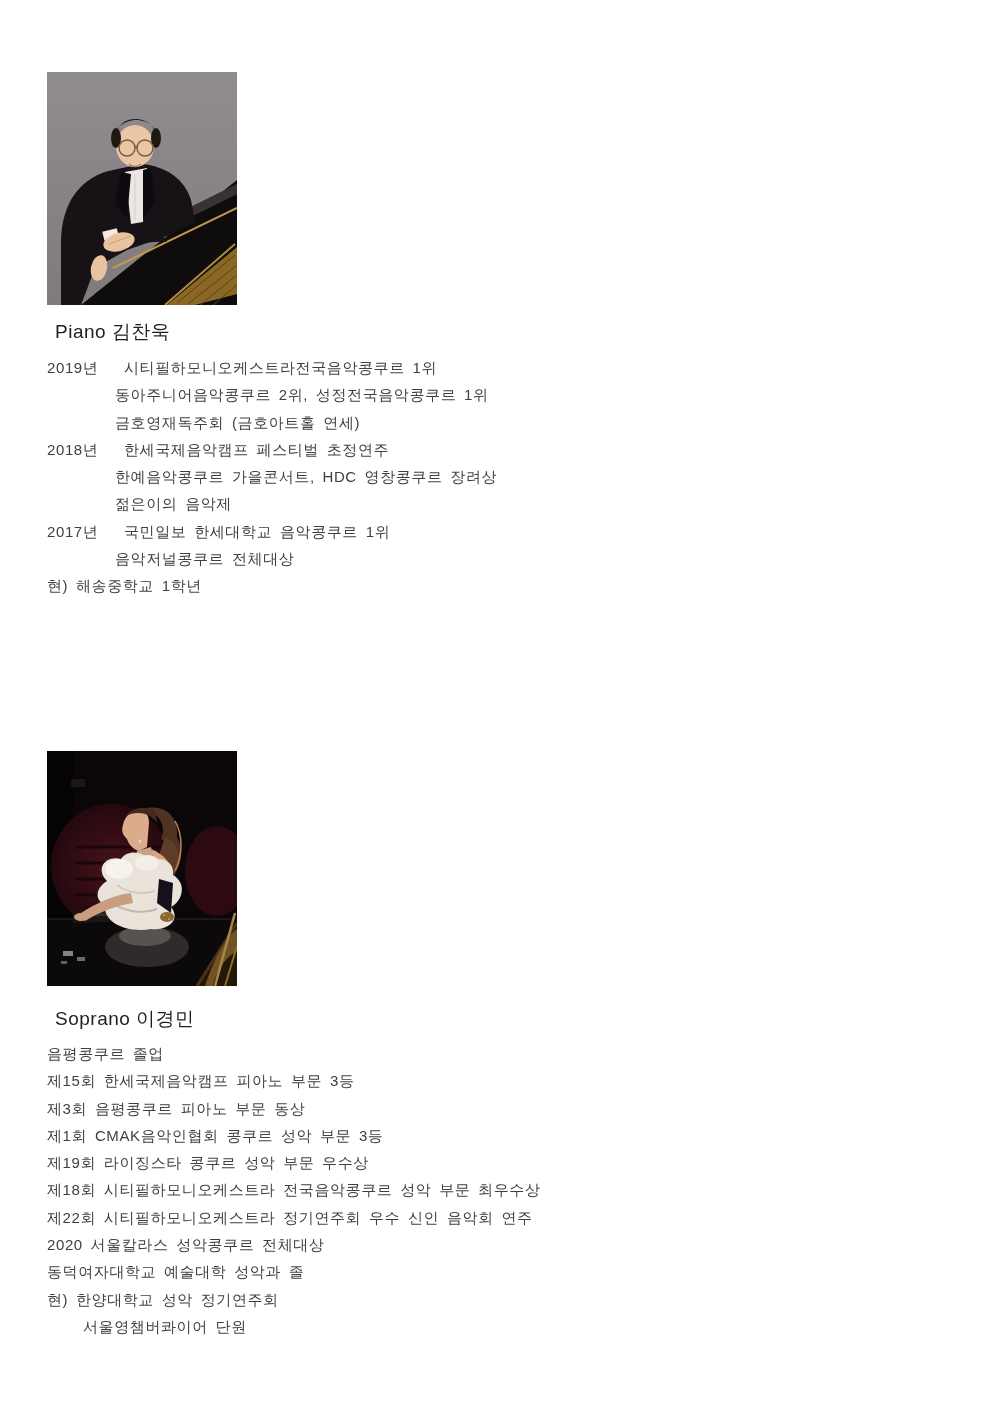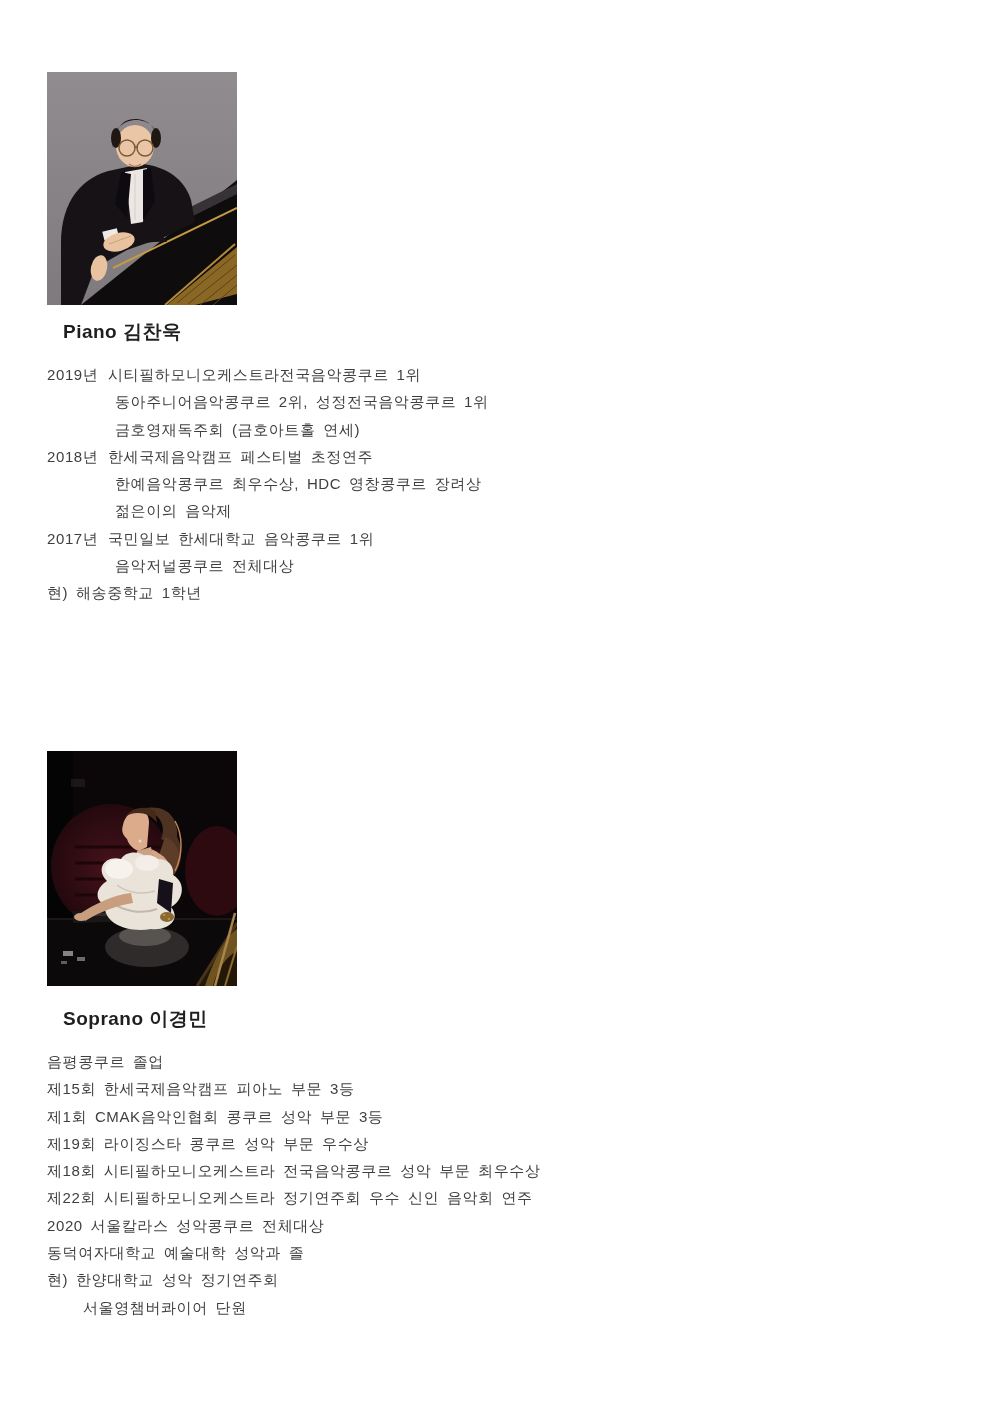--- a/index.html
+++ b/index.html
@@ -17,41 +17,42 @@
   .artist{
     position:absolute;
     left:47px;
     width:910px;
   }
   .artist-piano{top:72px;}
   .artist-soprano{top:751px;}
   .photo{width:190px;}
   .photo svg{display:block;}
   .artist-title{
-    margin:16px;
+    margin:8px;
     font-size:19px;
-    font-weight:700;
+    font-weight:400;
     line-height:27px;
     letter-spacing:0.5px;
     color:var(--title-text,#1f1f1f);
   }
   .artist-piano .artist-title{margin-top:13px;}
   .artist-soprano .artist-title{margin-top:19px;}
   .bio{
     font-size:15px;
     color:var(--body-text,#3f3f3f);
     letter-spacing:0.6px;
     word-spacing:3px;
   }
   .artist-piano .bio{margin-top:9px;}
   .artist-soprano .bio{margin-top:7px;}
   .line{
     display:flex;
     line-height:27.3px;
     white-space:nowrap;
+    gap:16px;
   }
   .line .year{flex:0 0 61px;}
   .line.cont{padding-left:68px;}
   .line.indent-sm{padding-left:36px;align-items:flex-end;}
 </style>
 </head>
 <body>
 
 <div class="page">
 
@@ -110,21 +111,21 @@
         <span class="txt">동아주니어음악콩쿠르 2위, 성정전국음악콩쿠르 1위</span>
       </div>
       <div class="line cont">
         <span class="txt">금호영재독주회 (금호아트홀 연세)</span>
       </div>
       <div class="line">
         <span class="year">2018년</span>
         <span class="txt">한세국제음악캠프 페스티벌 초정연주</span>
       </div>
       <div class="line cont">
-        <span class="txt">한예음악콩쿠르 최우수상, HDC 영창콩쿠르 장려상</span>
+        <span class="txt">한예음악콩쿠르 가을콘서트, HDC 영창콩쿠르 장려상</span>
       </div>
       <div class="line cont">
         <span class="txt">젊은이의 음악제</span>
       </div>
       <div class="line">
         <span class="year">2017년</span>
         <span class="txt">국민일보 한세대학교 음악콩쿠르 1위</span>
       </div>
       <div class="line cont">
         <span class="txt">음악저널콩쿠르 전체대상</span>
@@ -200,20 +201,23 @@
     <h2 class="artist-title">Soprano 이경민</h2>
 
     <div class="bio">
       <div class="line">
         <span class="txt">음평콩쿠르 졸업</span>
       </div>
       <div class="line">
         <span class="txt">제15회 한세국제음악캠프 피아노 부문 3등</span>
       </div>
       <div class="line">
+        <span class="txt">제3회 음평콩쿠르 피아노 부문 동상</span>
+      </div>
+      <div class="line">
         <span class="txt">제1회 CMAK음악인협회 콩쿠르 성악 부문 3등</span>
       </div>
       <div class="line">
         <span class="txt">제19회 라이징스타 콩쿠르 성악 부문 우수상</span>
       </div>
       <div class="line">
         <span class="txt">제18회 시티필하모니오케스트라 전국음악콩쿠르 성악 부문 최우수상</span>
       </div>
       <div class="line">
         <span class="txt">제22회 시티필하모니오케스트라 정기연주회 우수 신인 음악회 연주</span>

